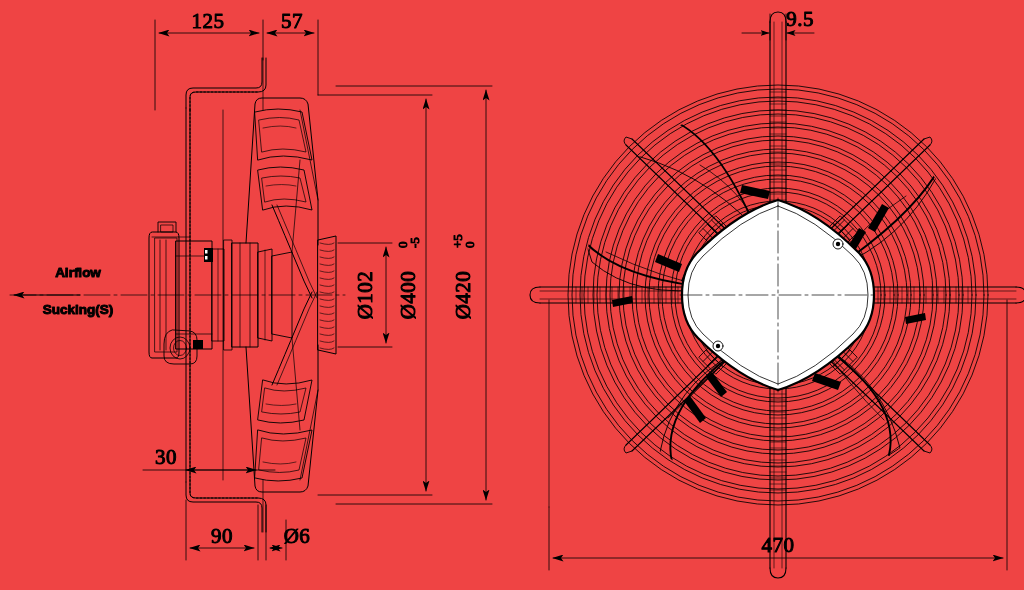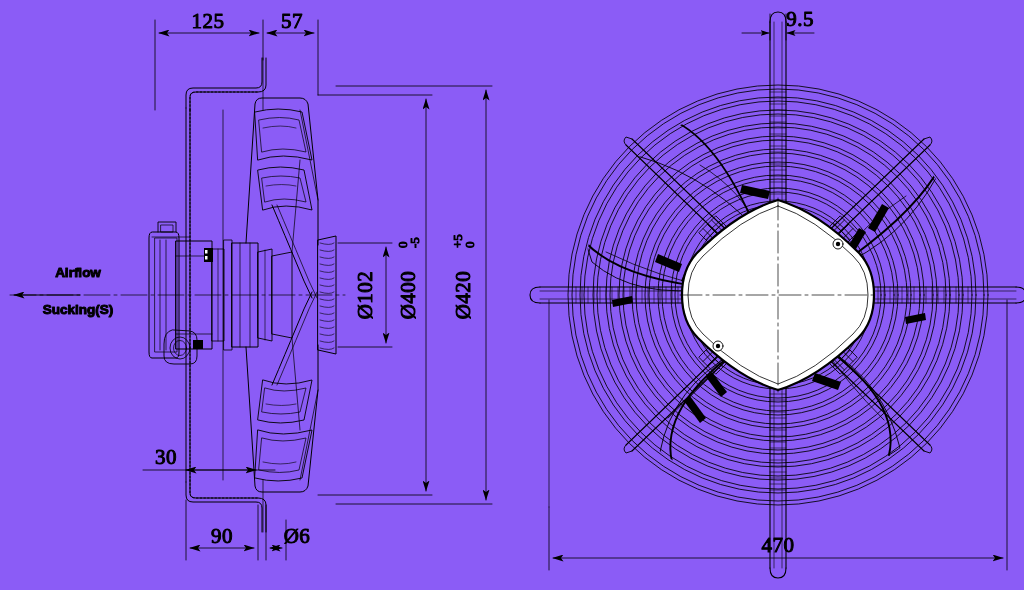--- a/index.html
+++ b/index.html
@@ -1,18 +1,18 @@
 <!DOCTYPE html>
 <html><head>
 <meta charset="utf-8">
 <style>
   html,body{margin:0;padding:0;background:#ffffff;}
   body{width:1024px;height:590px;overflow:hidden;
        font-family:"Liberation Serif",serif;color:#000;}
-  #sheet{position:relative;width:1024px;height:590px;background:#8b5cf6;}
+  #sheet{position:relative;width:1024px;height:590px;background:#ef4444;}
   svg{display:block;}
   .dimtext{font-family:"Liberation Serif",serif;font-size:21px;fill:#000;
            letter-spacing:0.5px;}
   .dimtext-sm{font-family:"Liberation Serif",serif;font-size:13px;fill:#000;}
   .labeltext{font-family:"Liberation Sans",sans-serif;font-size:13.5px;fill:#000;
              font-weight:600;}
 </style>
 </head>
 <body>
 

